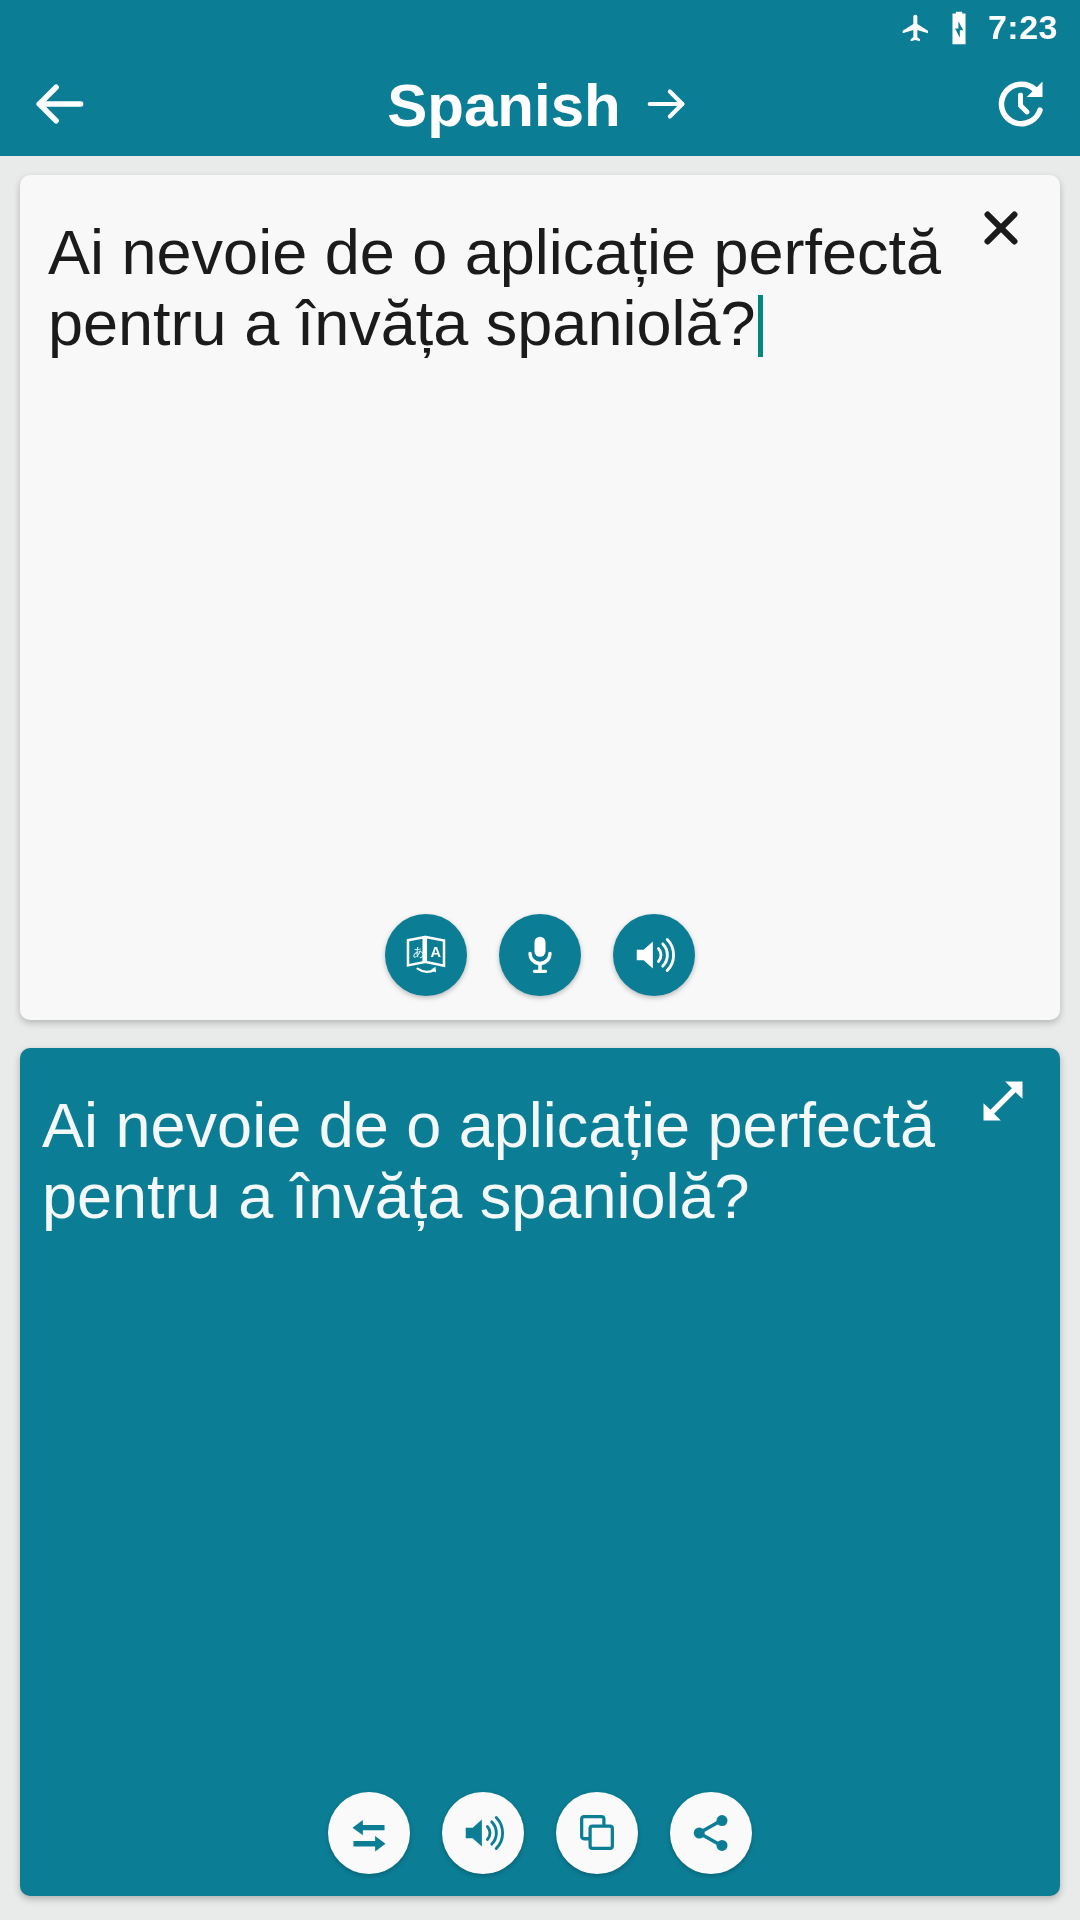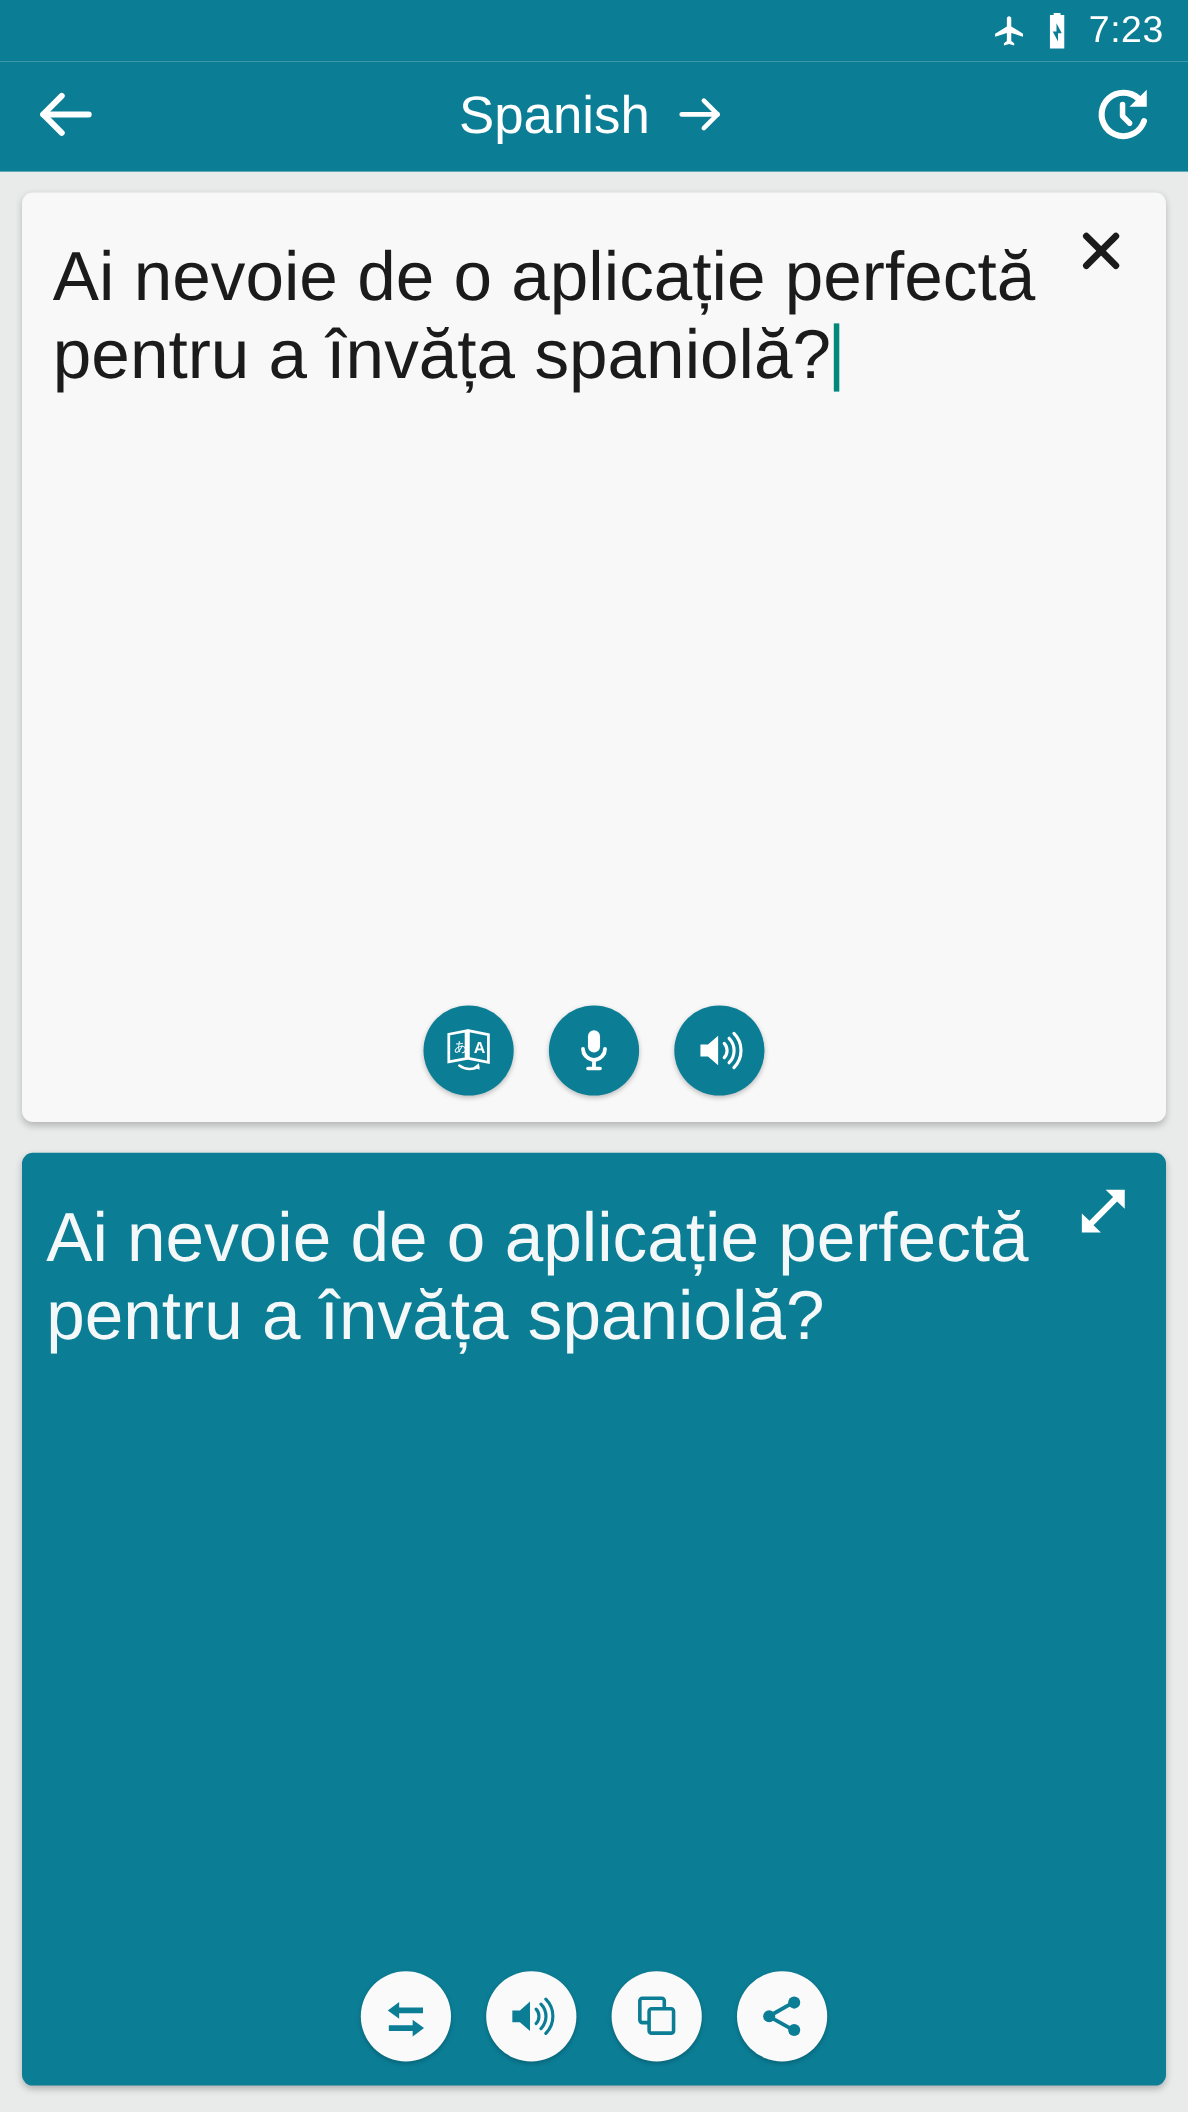--- a/index.html
+++ b/index.html
@@ -13,21 +13,21 @@
 
   
   #statusbar{
     position:absolute; left:0; top:0; width:1080px; height:56px;
     background:#0b7e96;
     display:flex; align-items:center; justify-content:flex-end;
     padding-right:22px; gap:14px;
   }
   #statusbar .sb-icon{ display:flex; align-items:center; }
   #sb-time{
-    color:#ffffff; font-size:34px; font-weight:400;
+    color:#ffffff; font-size:34px; font-weight:700;
     letter-spacing:0.5px; line-height:1;
     margin-left:2px; position:relative; top:-1px;
   }
 
   
   #appbar{
     position:absolute; left:0; top:56px; width:1080px; height:100px;
     background:#0b7e96;
     display:flex; align-items:center;
   }
@@ -35,21 +35,21 @@
     width:120px; height:100px;
     display:flex; align-items:center; justify-content:center;
     cursor:pointer;
   }
   #appbar-title-wrap{
     flex:1; height:100px;
     display:flex; align-items:center; justify-content:center;
     gap:20px;
   }
   .lang-name{
-    color:#ffffff; font-size:48px; font-weight:normal;
+    color:#ffffff; font-size:60px; font-weight:bold;
     line-height:1; white-space:nowrap;
   }
   #history-btn{
     width:120px; height:100px;
     display:flex; align-items:center; justify-content:center;
     cursor:pointer;
   }
 
   
   #source-card{

